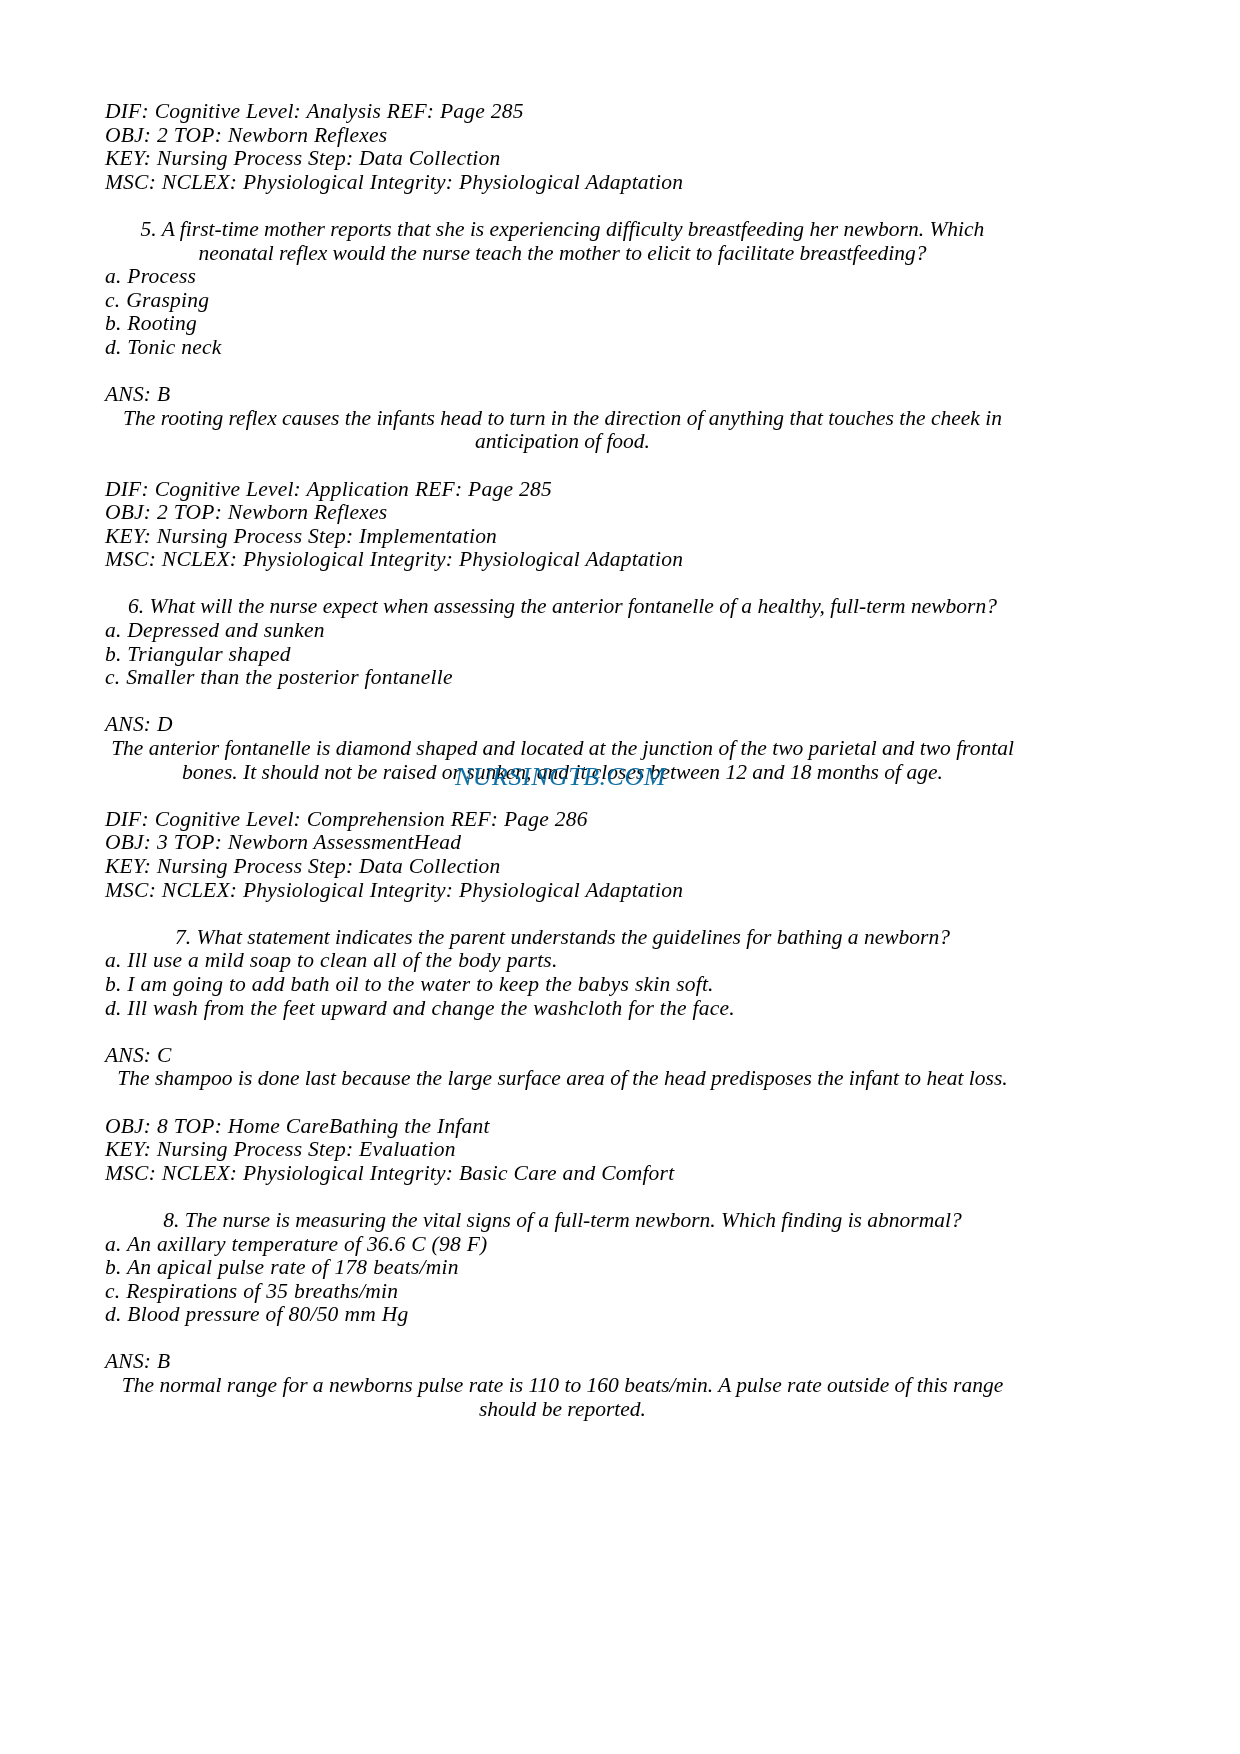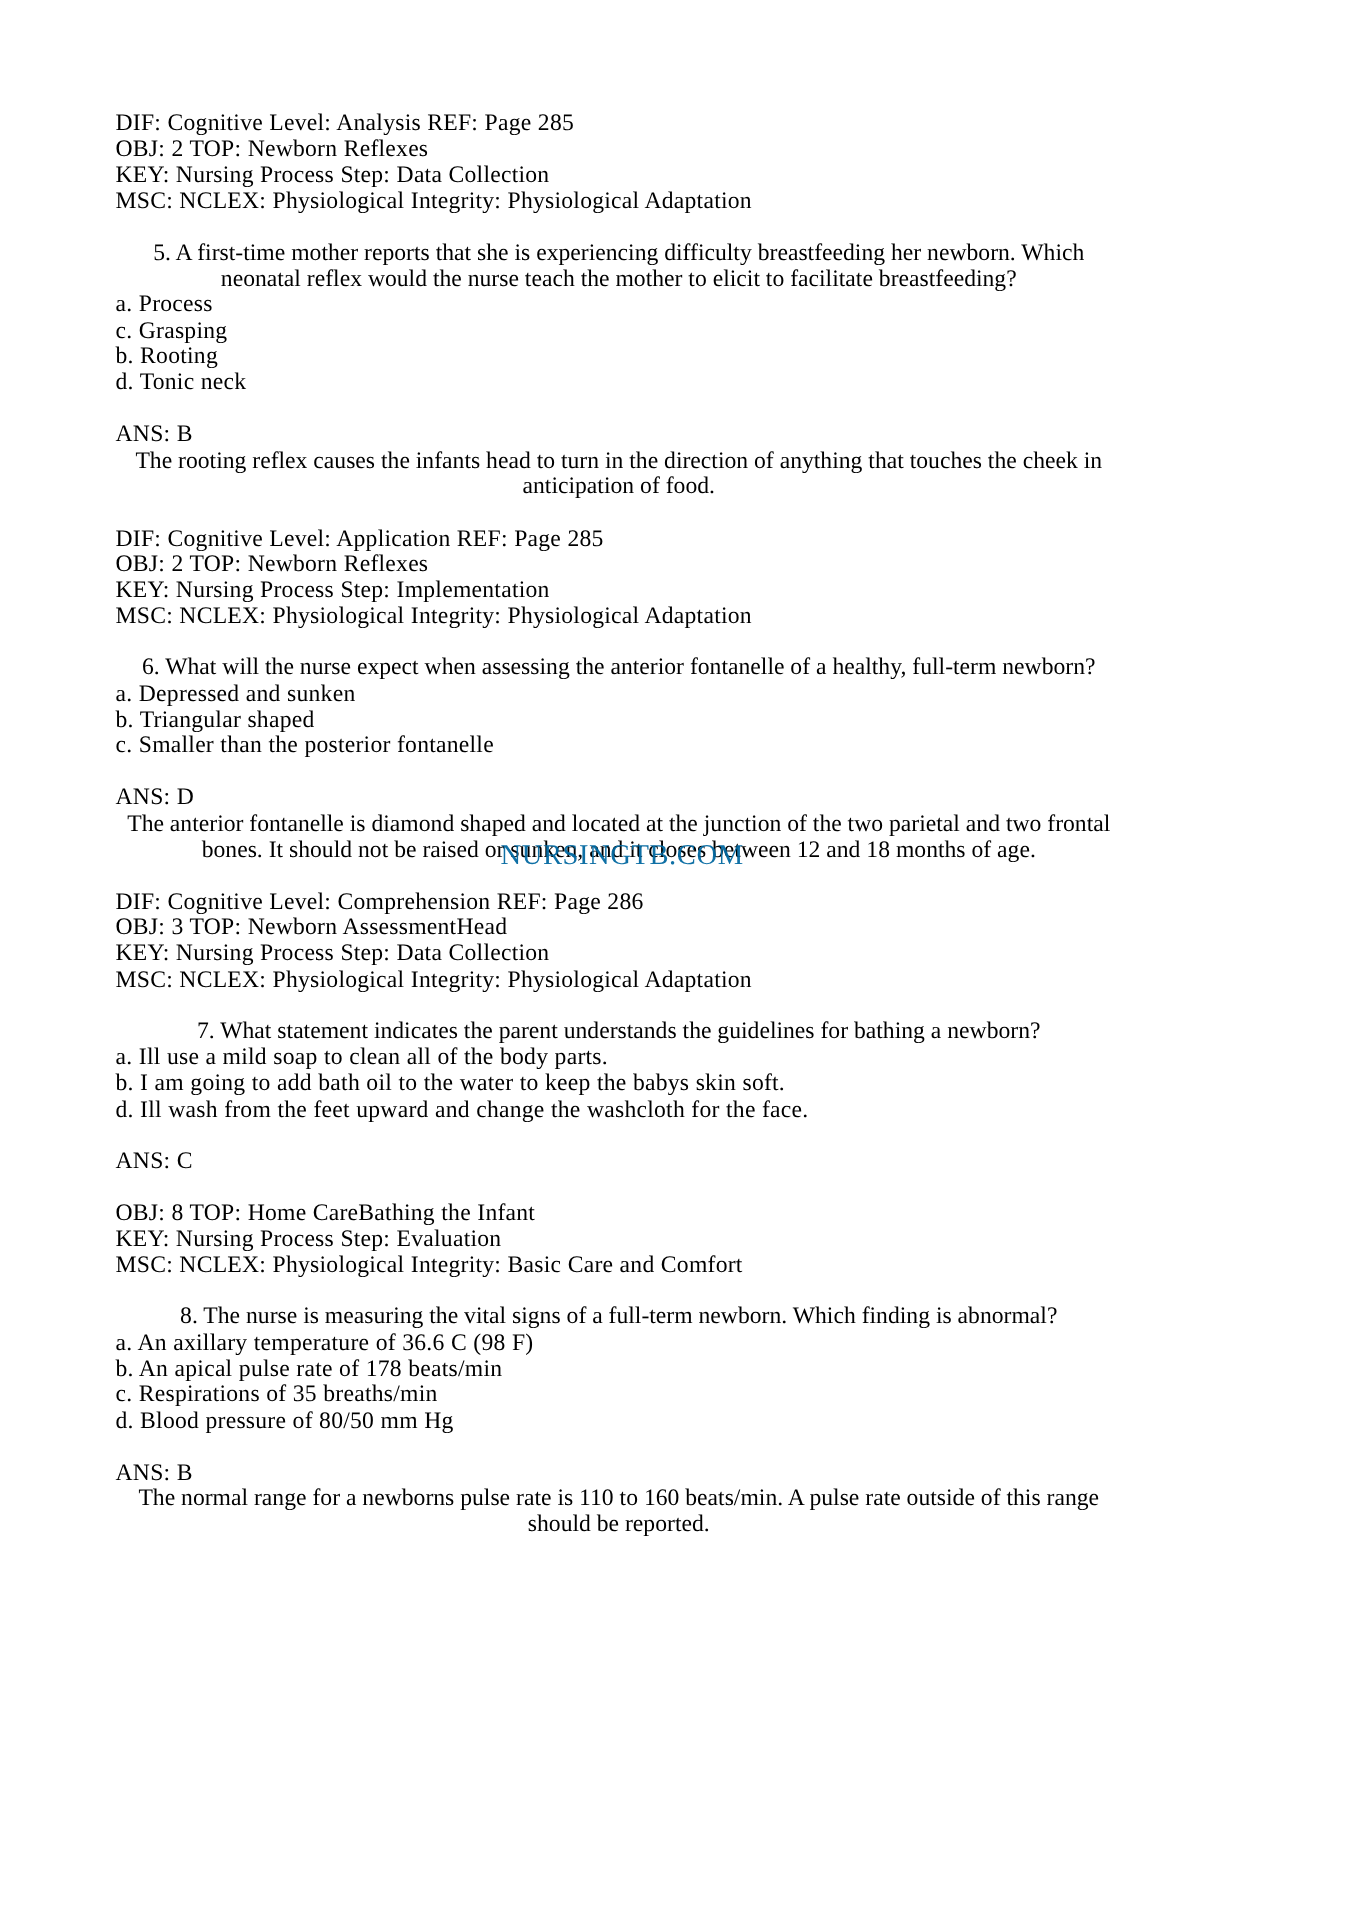--- a/index.html
+++ b/index.html
@@ -17,20 +17,21 @@
     color: #000000;
     -webkit-font-smoothing: antialiased;
   }
   #page {
     position: absolute;
     left: 0;
     top: 0;
     width: 1098px;
     height: 1754px;
     background: #ffffff;
+    font-style: italic;
   }
   #doc-body {
     position: absolute;
     left: 105px;
     top: 100px;
     width: 915px;
   }
   .block {
     margin: 0 0 0 0;
   }
@@ -136,20 +137,21 @@
       <div class="para">7. What statement indicates the parent understands the guidelines for bathing a newborn?</div>
       <div class="line">a. Ill use a mild soap to clean all of the body parts.</div>
       <div class="line">b. I am going to add bath oil to the water to keep the babys skin soft.</div>
       <div class="line">d. Ill wash from the feet upward and change the washcloth for the face.</div>
     </div>
 
     <div class="gap"></div>
 
     <div class="block">
       <div class="line">ANS: C</div>
+      <div class="para">The shampoo is done last because the large surface area of the head predisposes the infant to heat loss.</div>
     </div>
 
     <div class="gap"></div>
 
     <div class="block">
       <div class="line">OBJ: 8 TOP: Home CareBathing the Infant</div>
       <div class="line">KEY: Nursing Process Step: Evaluation</div>
       <div class="line">MSC: NCLEX: Physiological Integrity: Basic Care and Comfort</div>
     </div>
 

